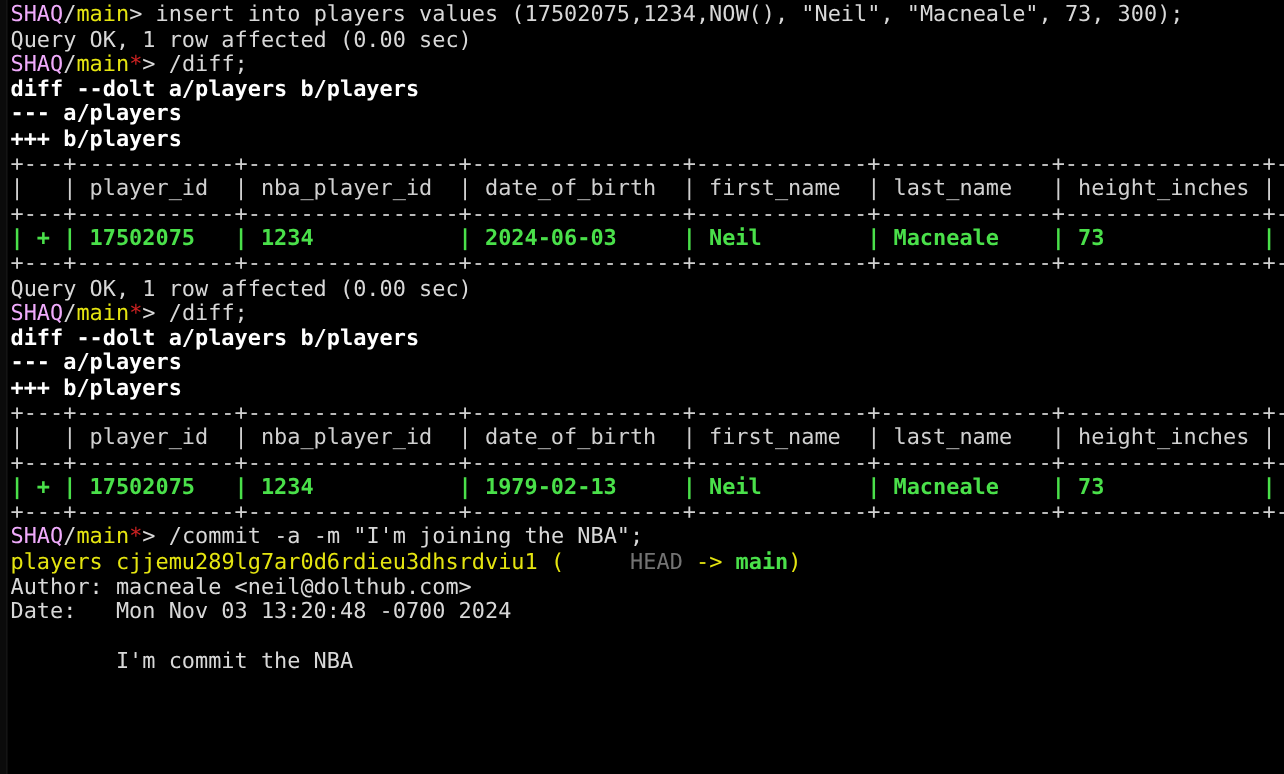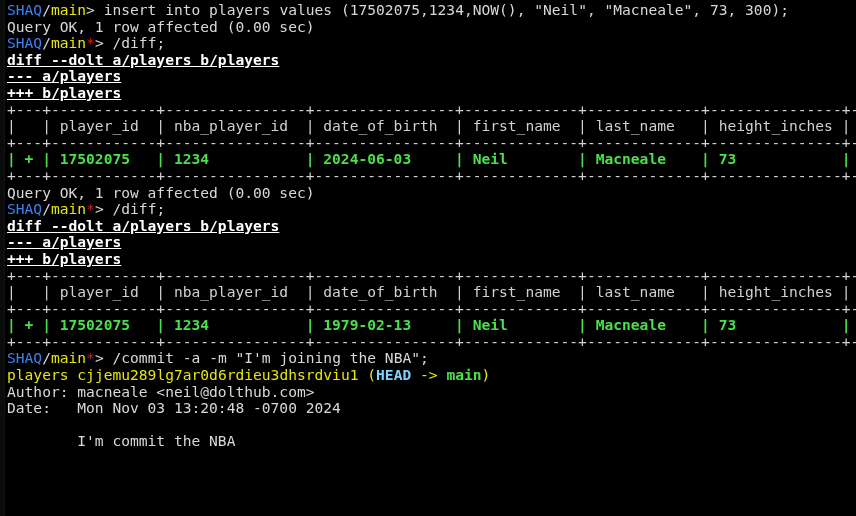--- a/index.html
+++ b/index.html
@@ -37,26 +37,26 @@
     height: 16.6px;
     line-height: 16.6px;
     font-size: 14.6px;
     letter-spacing: 0px;
     white-space: pre;
     color: #d8d8d8;
   }
   .blank { height: 16.6px; }
 
   
-  .c-cyan     { color: #3b82f6; }
-  .c-cyan-b   { color: #7dd3fc; font-weight: bold; }
+  .c-cyan     { color: #f0abfc; }
+  .c-cyan-b   { color: #737373; font-weight: normal; margin-left: 44px; }
   .c-yellow   { color: #e5e510; }
   .c-red      { color: #cc2222; }
   .c-white    { color: #d8d8d8; }
-  .c-white-b  { color: #ffffff; font-weight: bold; text-decoration: underline; }
+  .c-white-b  { color: #ffffff; font-weight: bold; }
   .c-green    { color: #4ae04a; font-weight: bold; }
   .c-green-b  { color: #4ae04a; font-weight: bold; }
   .c-grey     { color: #d0d0d0; }
 
   .sep { color: #d0d0d0; }
 </style>
 </head>
 <body>
 
 <div id="terminal">

